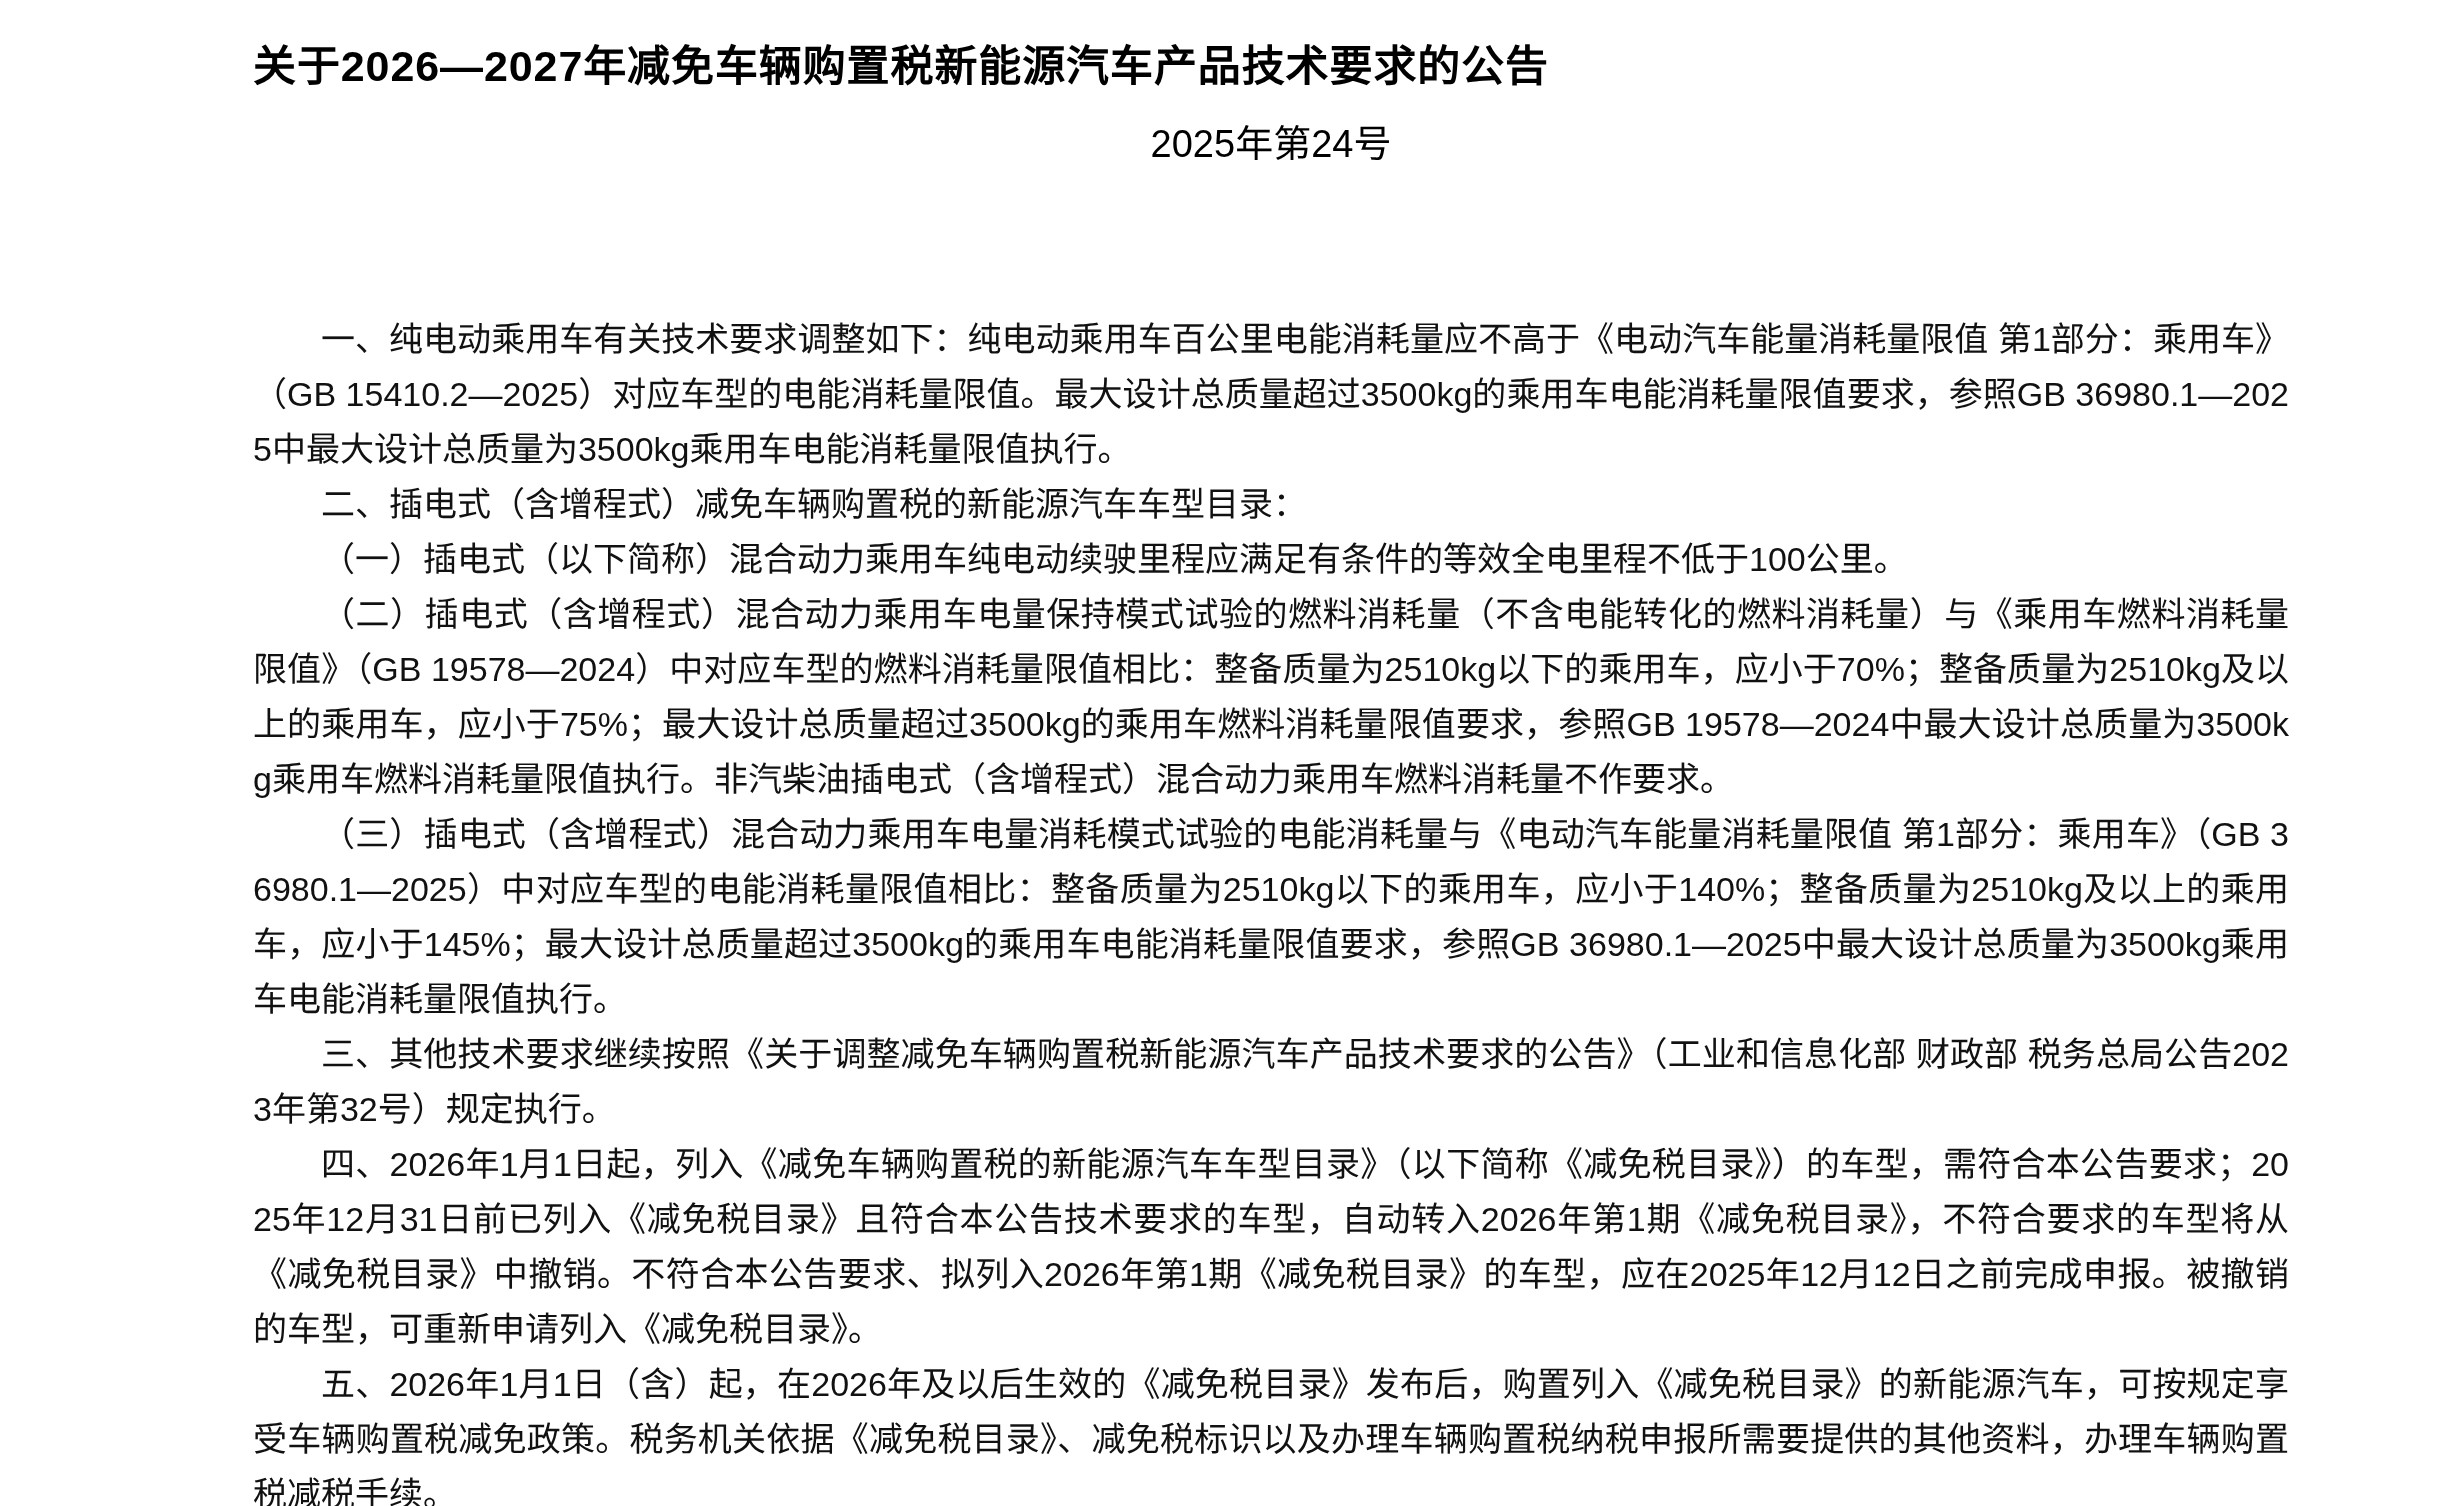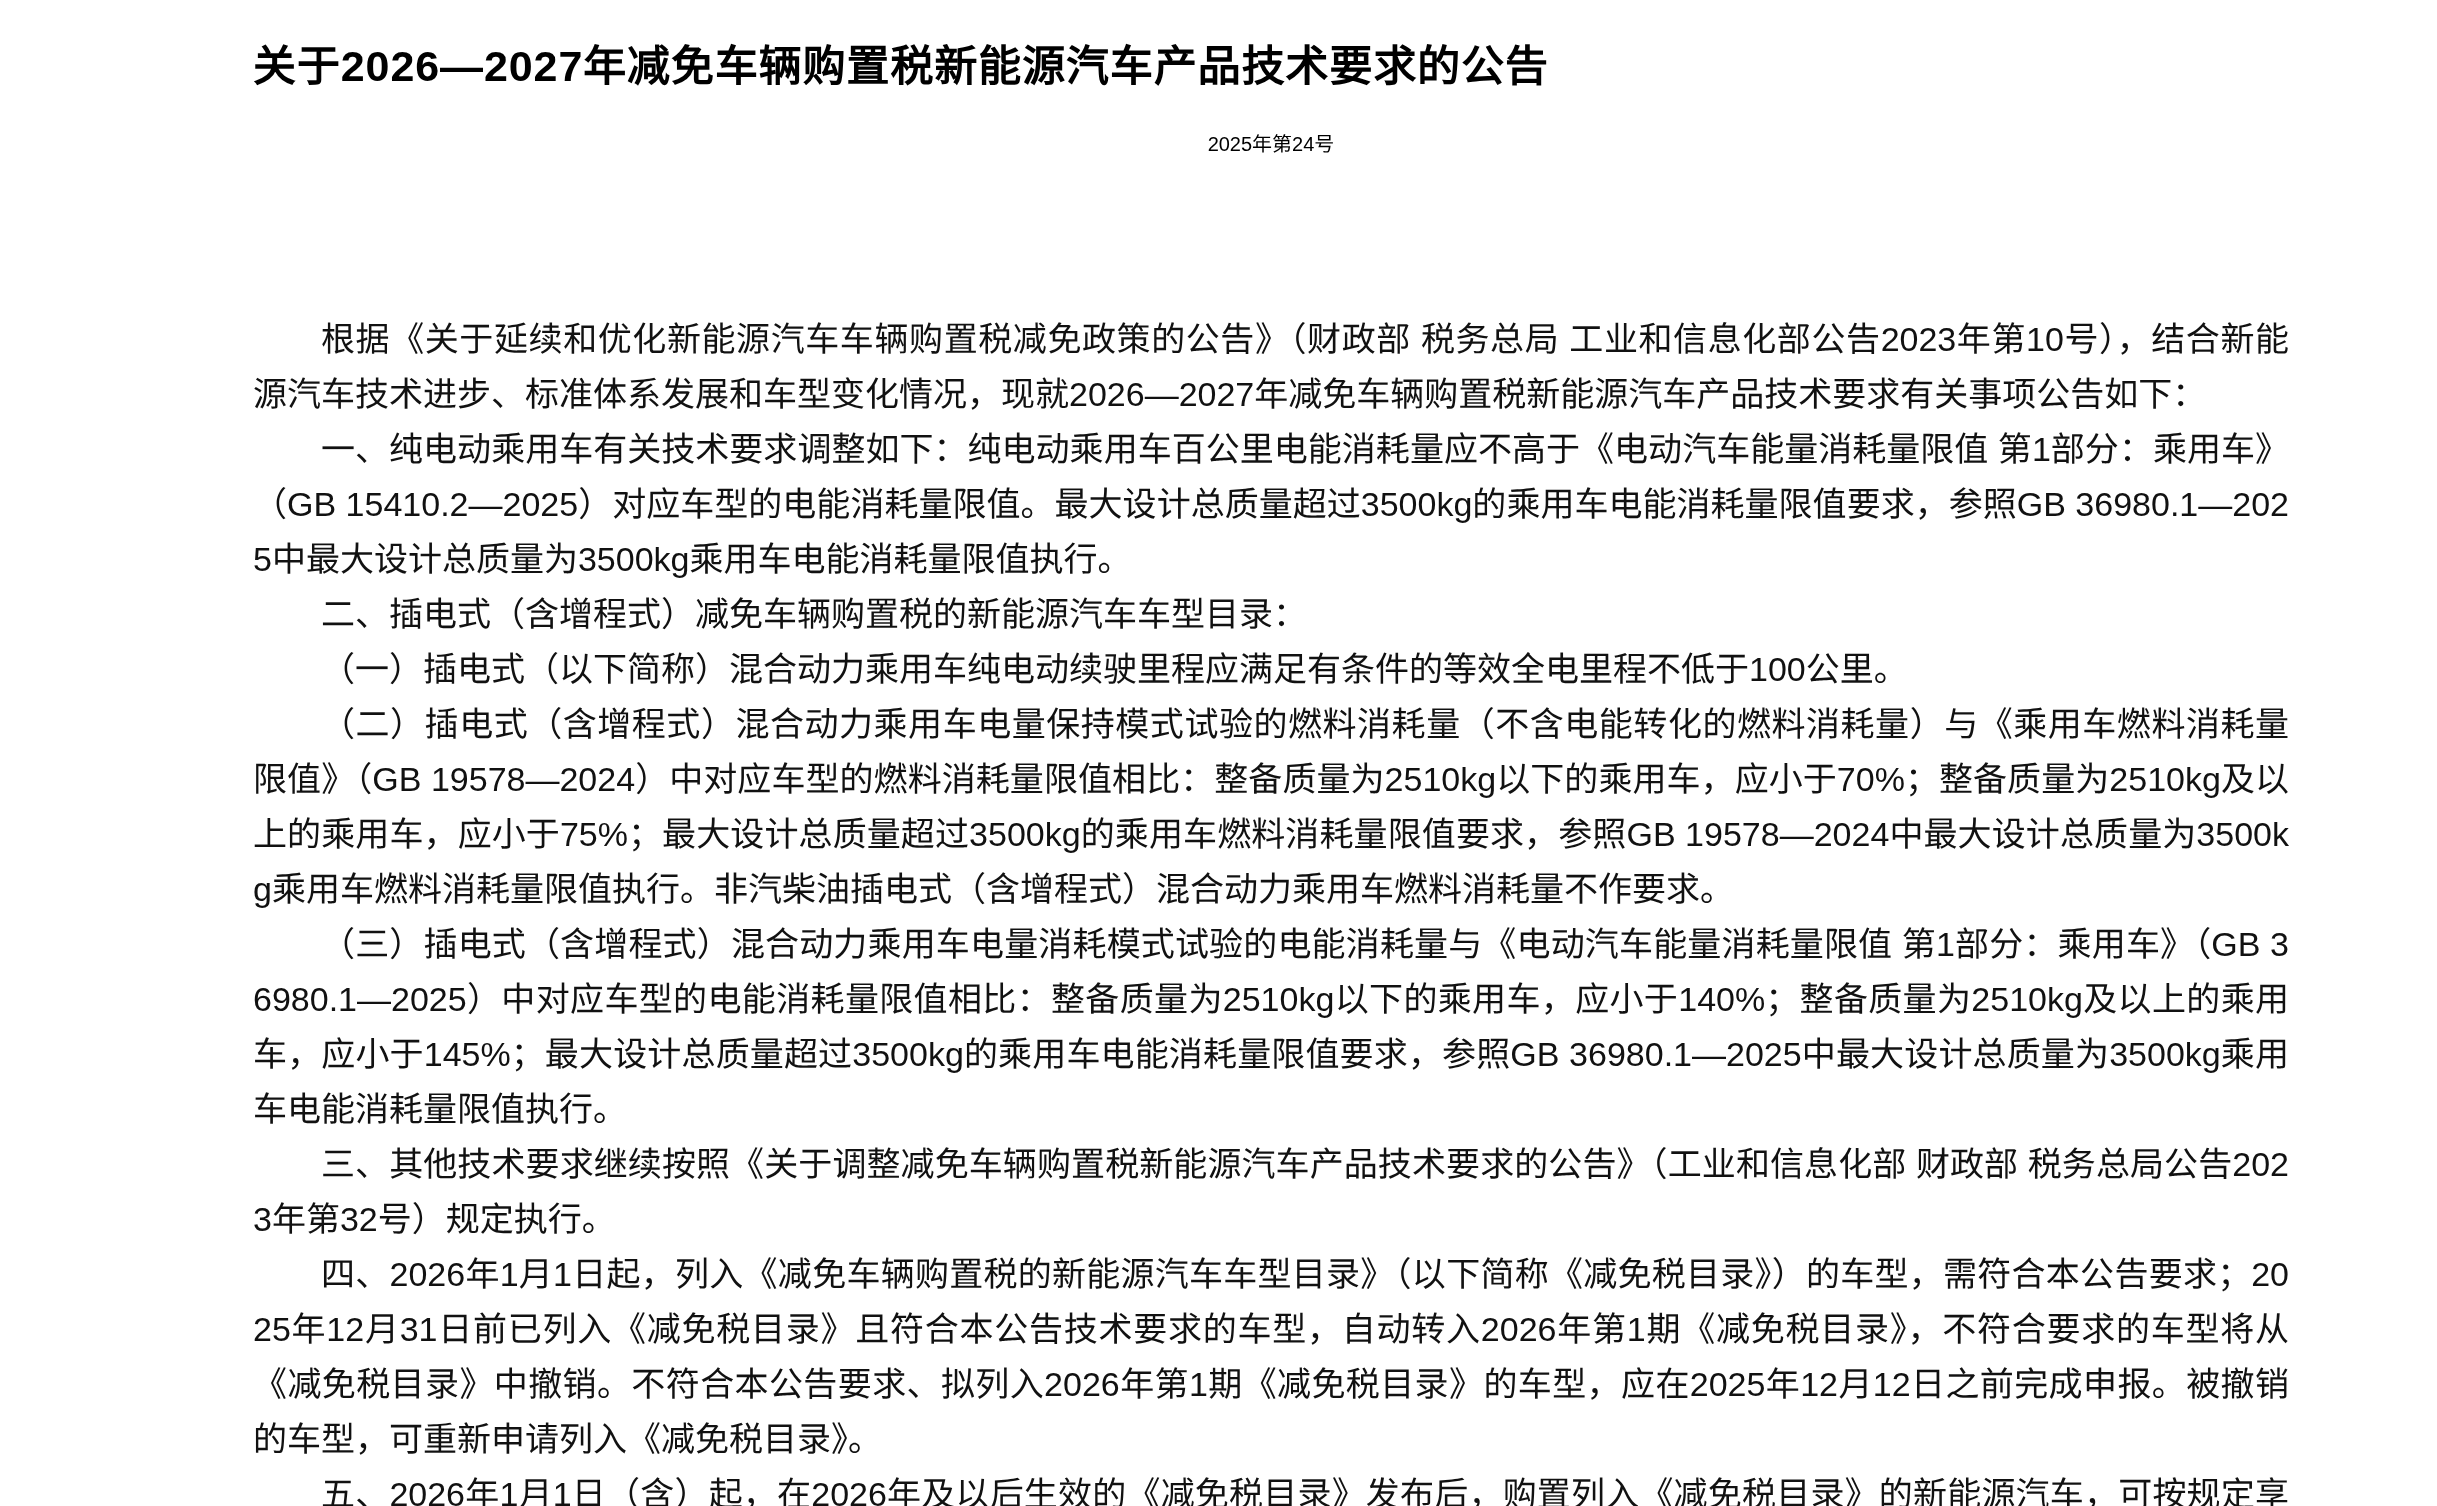--- a/index.html
+++ b/index.html
@@ -23,21 +23,21 @@
     margin: 0;
     font-size: 43px;
     line-height: 57px;
     font-weight: 700;
     text-align: left;
     color: #000000;
     letter-spacing: 0.9px;
   }
   .doc-number {
     margin-top: 30px;
-    font-size: 20px;
+    font-size: 38px;
     line-height: 38px;
     font-weight: 400;
     text-align: center;
     color: #000000;
   }
   .doc-body {
     margin-top: 149px;
   }
   .para {
     margin: 0;
@@ -50,21 +50,20 @@
   }
 </style>
 </head>
 <body>
 
 <div class="page">
   <h1 class="title">关于2026—2027年减免车辆购置税新能源汽车产品技术要求的公告</h1>
   <div class="doc-number">2025年第24号</div>
   <div class="doc-body">
 
-  <p class="para">根据《关于延续和优化新能源汽车车辆购置税减免政策的公告》（财政部 税务总局 工业和信息化部公告2023年第10号），结合新能源汽车技术进步、标准体系发展和车型变化情况，现就2026—2027年减免车辆购置税新能源汽车产品技术要求有关事项公告如下：</p>
       <p class="para">一、纯电动乘用车有关技术要求调整如下：纯电动乘用车百公里电能消耗量应不高于《电动汽车能量消耗量限值 第1部分：乘用车》（GB 15410.2—2025）对应车型的电能消耗量限值。最大设计总质量超过3500kg的乘用车电能消耗量限值要求，参照GB 36980.1—2025中最大设计总质量为3500kg乘用车电能消耗量限值执行。</p>
       <p class="para">二、插电式（含增程式）减免车辆购置税的新能源汽车车型目录：</p>
       <p class="para">（一）插电式（以下简称）混合动力乘用车纯电动续驶里程应满足有条件的等效全电里程不低于100公里。</p>
       <p class="para">（二）插电式（含增程式）混合动力乘用车电量保持模式试验的燃料消耗量（不含电能转化的燃料消耗量）与《乘用车燃料消耗量限值》（GB 19578—2024）中对应车型的燃料消耗量限值相比：整备质量为2510kg以下的乘用车，应小于70%；整备质量为2510kg及以上的乘用车，应小于75%；最大设计总质量超过3500kg的乘用车燃料消耗量限值要求，参照GB 19578—2024中最大设计总质量为3500kg乘用车燃料消耗量限值执行。非汽柴油插电式（含增程式）混合动力乘用车燃料消耗量不作要求。</p>
       <p class="para">（三）插电式（含增程式）混合动力乘用车电量消耗模式试验的电能消耗量与《电动汽车能量消耗量限值 第1部分：乘用车》（GB 36980.1—2025）中对应车型的电能消耗量限值相比：整备质量为2510kg以下的乘用车，应小于140%；整备质量为2510kg及以上的乘用车，应小于145%；最大设计总质量超过3500kg的乘用车电能消耗量限值要求，参照GB 36980.1—2025中最大设计总质量为3500kg乘用车电能消耗量限值执行。</p>
       <p class="para">三、其他技术要求继续按照《关于调整减免车辆购置税新能源汽车产品技术要求的公告》（工业和信息化部 财政部 税务总局公告2023年第32号）规定执行。</p>
       <p class="para">四、2026年1月1日起，列入《减免车辆购置税的新能源汽车车型目录》（以下简称《减免税目录》）的车型，需符合本公告要求；2025年12月31日前已列入《减免税目录》且符合本公告技术要求的车型，自动转入2026年第1期《减免税目录》，不符合要求的车型将从《减免税目录》中撤销。不符合本公告要求、拟列入2026年第1期《减免税目录》的车型，应在2025年12月12日之前完成申报。被撤销的车型，可重新申请列入《减免税目录》。</p>
       <p class="para">五、2026年1月1日（含）起，在2026年及以后生效的《减免税目录》发布后，购置列入《减免税目录》的新能源汽车，可按规定享受车辆购置税减免政策。税务机关依据《减免税目录》、减免税标识以及办理车辆购置税纳税申报所需要提供的其他资料，办理车辆购置税减税手续。</p>
     </div>
 </div>

